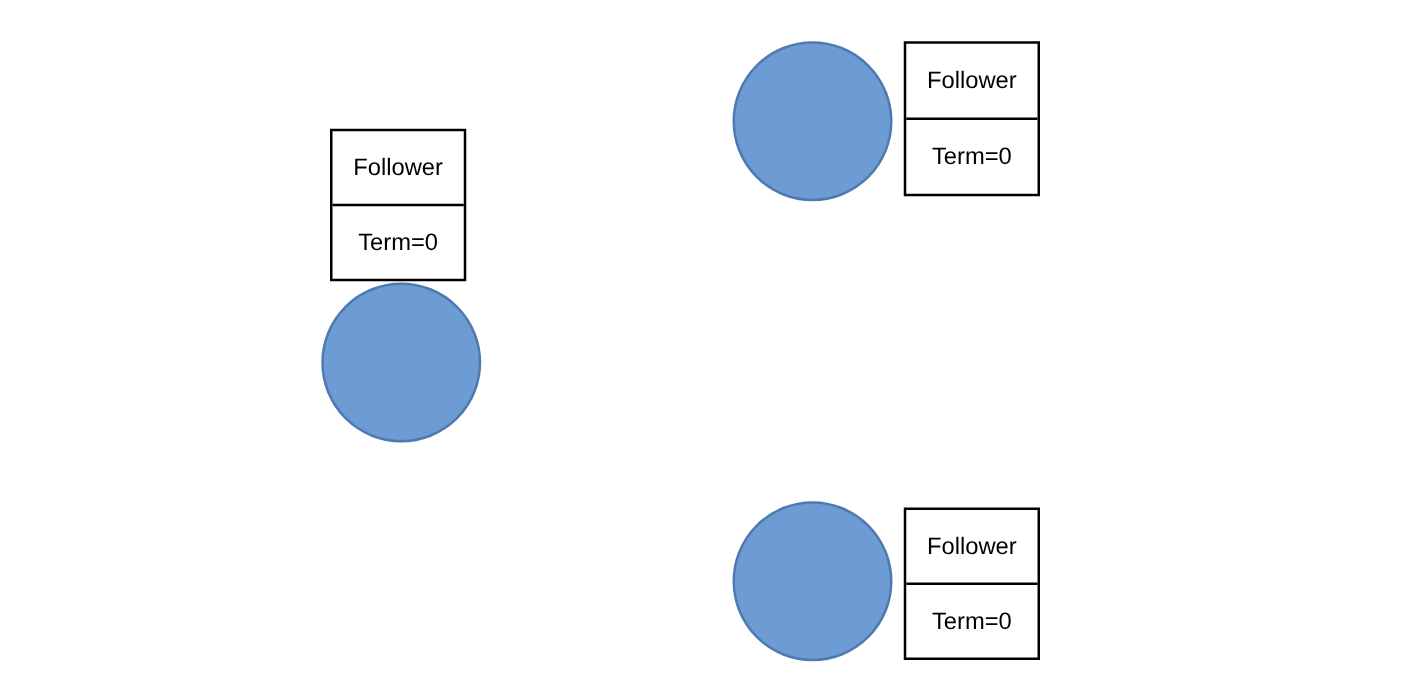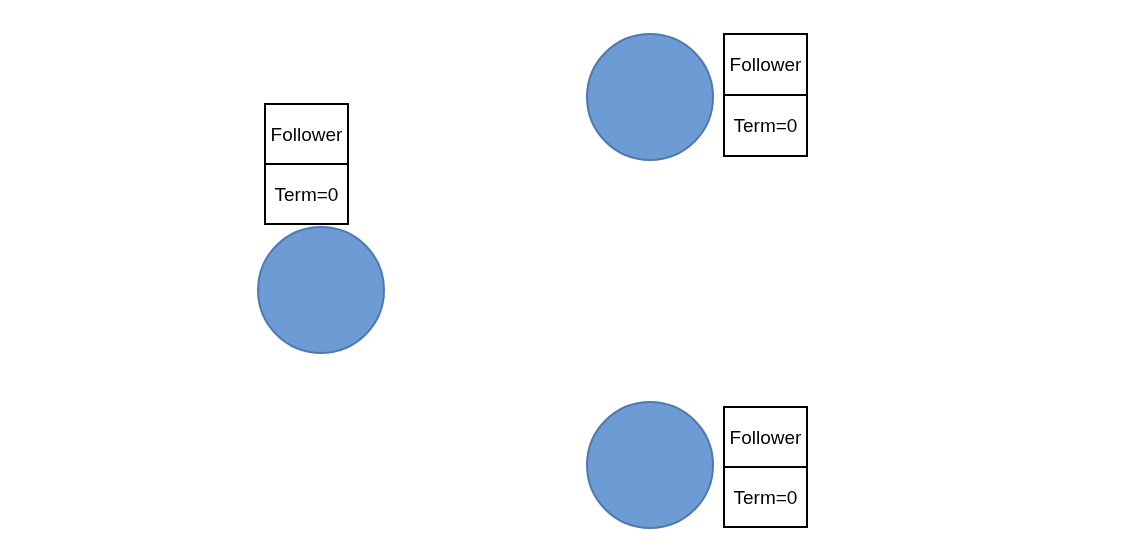--- a/index.html
+++ b/index.html
@@ -27,21 +27,21 @@
     position: absolute;
     width: 128px;
     height: 128px;
     box-sizing: border-box;
     border-radius: 50%;
     background: var(--node-fill, #6D9BD3);
     border: 2px solid var(--node-stroke, #4F7AAF);
   }
   .state-table {
     position: absolute;
-    width: 85px;
+    width: 109px;
     height: 122px;
     box-sizing: border-box;
     border: 2px solid var(--box-border, #000000);
     background: #ffffff;
     display: flex;
     flex-direction: column;
   }
   .state-table .cell {
     flex: 1 1 0;
     display: flex;

